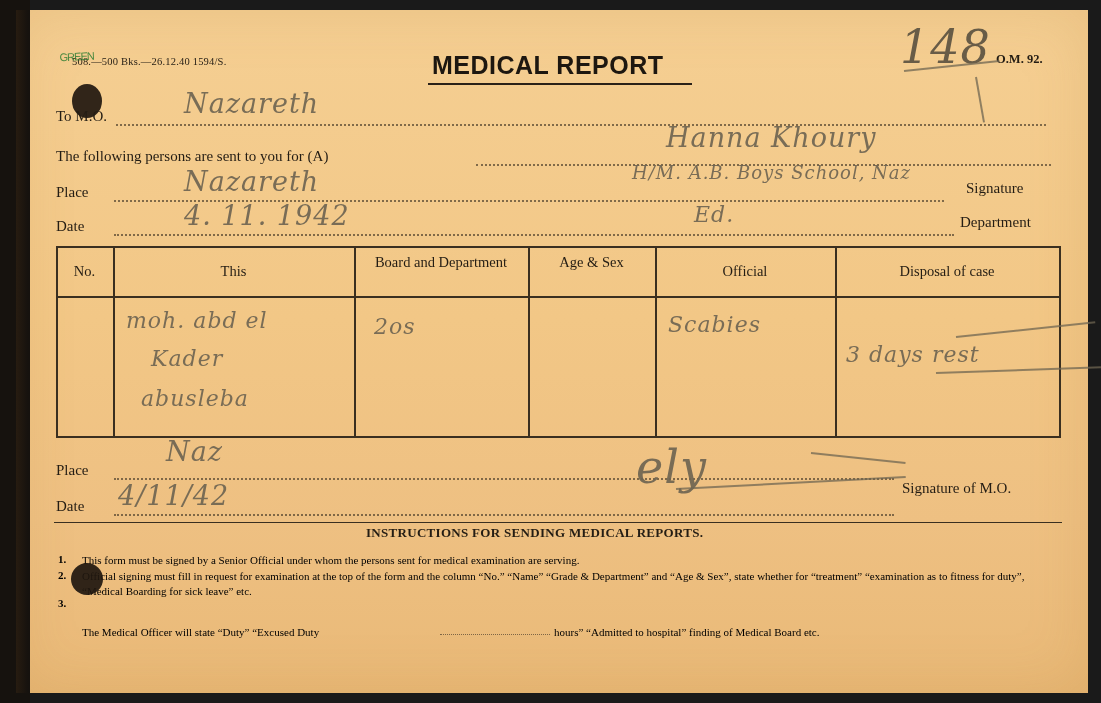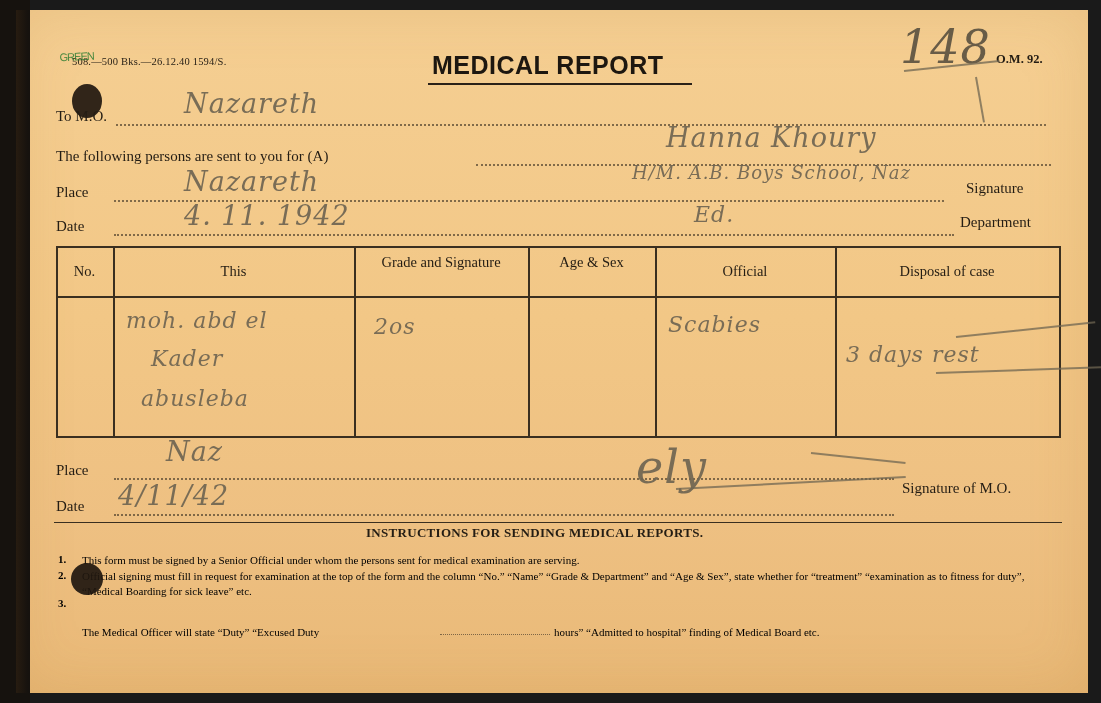--- a/index.html
+++ b/index.html
@@ -247,21 +247,21 @@
         <div class="tbl-border tbl-v" style="left:0; top:0; height:190px;"></div>
         <div class="tbl-border tbl-v" style="left:57px; top:0; height:190px;"></div>
         <div class="tbl-border tbl-v" style="left:298px; top:0; height:190px;"></div>
         <div class="tbl-border tbl-v" style="left:472px; top:0; height:190px;"></div>
         <div class="tbl-border tbl-v" style="left:599px; top:0; height:190px;"></div>
         <div class="tbl-border tbl-v" style="left:779px; top:0; height:190px;"></div>
         <div class="tbl-border tbl-v" style="left:1003px; top:0; height:190px;"></div>
 
         <div class="th" style="left:0px;   top:16px; width:57px;">No.</div>
         <div class="th" style="left:57px;  top:16px; width:241px;">This</div>
-        <div class="th" style="left:298px; top:7px;  width:174px; white-space:normal;">Grade and Signature</div>
+        <div class="th" style="left:298px; top:7px;  width:174px; white-space:normal;">Board and Department</div>
         <div class="th" style="left:472px; top:7px;  width:127px; white-space:normal;">Age &amp; Sex</div>
         <div class="th" style="left:599px; top:16px; width:180px;">Official</div>
         <div class="th" style="left:779px; top:16px; width:224px;">Disposal of case</div>
 
         <div class="hw mid" style="left:70px;  top:62px;">moh. abd el</div>
         <div class="hw mid" style="left:95px;  top:100px;">Kader</div>
         <div class="hw mid" style="left:85px;  top:140px;">abusleba</div>
         <div class="hw mid" style="left:318px; top:68px;">2os</div>
         <div class="hw mid" style="left:612px; top:66px;">Scabies</div>
         <div class="hw mid" style="left:790px; top:96px;">3 days rest</div>

